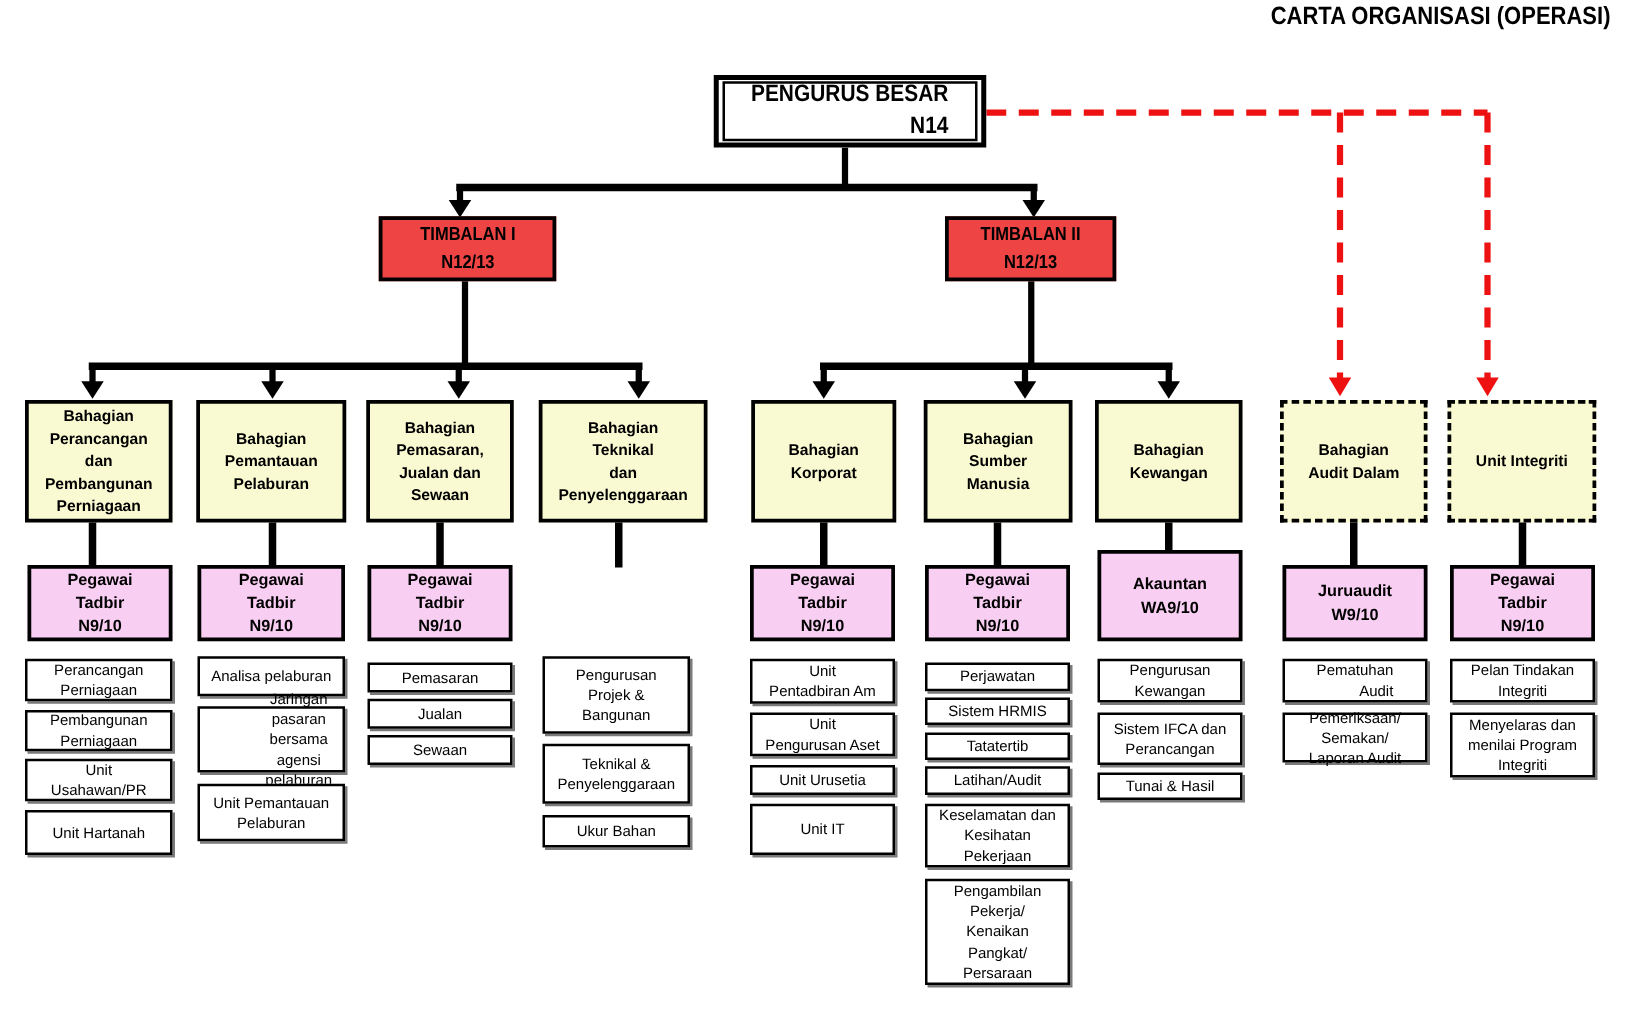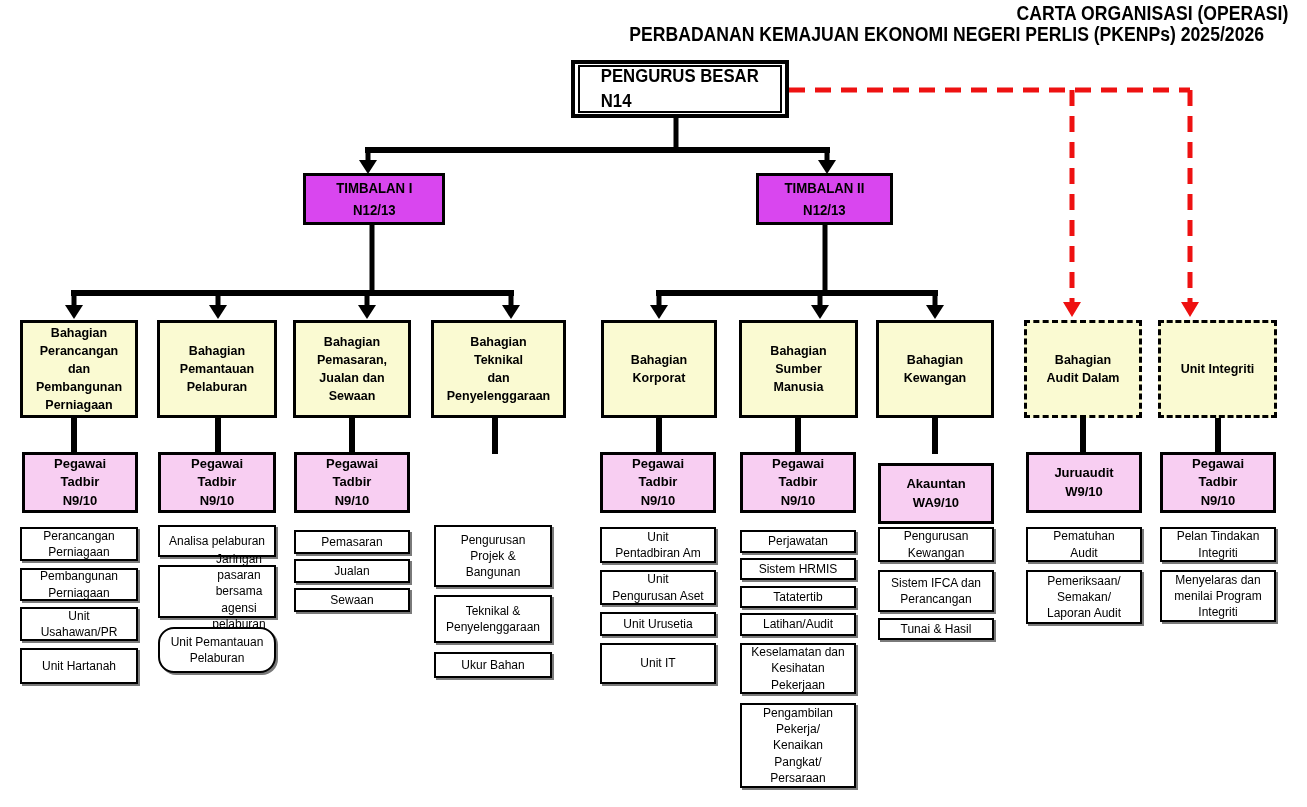--- a/index.html
+++ b/index.html
@@ -13,38 +13,37 @@
   }
   .cond{display:inline-block;transform:scaleX(0.88);transform-origin:center;white-space:pre-line;}
   svg.wires{position:absolute;left:0;top:0;z-index:1;}
   .box{
     position:absolute;z-index:2;display:flex;align-items:center;justify-content:center;
     text-align:center;white-space:pre-line;box-sizing:border-box;background:#fff;
   }
   .pengurus{border:4px solid #000;padding:3px;font-weight:bold;}
   .pengurus .inner{
     border:2px solid #000;width:100%;height:100%;display:flex;align-items:center;
-    justify-content:center;font-size:19px;line-height:1.3;text-align:left;
-  }
-  .deputy{background:#d946ef;border:3px solid #000;font-weight:bold;font-size:15px;line-height:1.5;}
+    justify-content:center;font-size:19px;line-height:1.3;text-align:right;
+  }
+  .deputy{background:#ef4444;border:3px solid #000;font-weight:bold;font-size:15px;line-height:1.5;}
   .division{background:#FAFAD2;border:3px solid #000;font-weight:bold;font-size:12.5px;line-height:1.45;}
   .division.dashedb{border:3px dashed #000;}
   .officer{background:#F8CEF2;border:3px solid #000;font-weight:bold;font-size:13px;line-height:1.4;}
   .unit{
     background:#fff;border:2px solid #000;font-size:12px;line-height:1.35;
     box-shadow:2px 2px 0 #7a7a7a;
   }
 </style>
 </head>
 <body>
 
 <div id="stage">
 
   <div class="title" style="top:3px;"><span class="cond">CARTA ORGANISASI (OPERASI)</span></div>
-  <div class="title" style="top:24px;"><span class="cond">PERBADANAN KEMAJUAN EKONOMI NEGERI PERLIS (PKENPs) 2025/2026</span></div>
 
   <svg class="wires" width="1307" height="807" viewBox="0 0 1307 807">
 
     <g stroke="#000000" stroke-width="5" fill="none">
       <path d="M676,118 V150"></path>
       <path d="M365,150 H830" stroke-width="6"></path>
       <path d="M368,150 V162"></path>
       <path d="M827,150 V162"></path>
       <path d="M372,225 V293"></path>
       <path d="M71,293 H514" stroke-width="6"></path>
@@ -137,41 +136,41 @@
 N9/10</div>
   <div class="box officer" style="left:294px;top:452px;width:116px;height:61px;">Pegawai
 Tadbir
 N9/10</div>
   <div class="box officer" style="left:600px;top:452px;width:116px;height:61px;">Pegawai
 Tadbir
 N9/10</div>
   <div class="box officer" style="left:740px;top:452px;width:116px;height:61px;">Pegawai
 Tadbir
 N9/10</div>
-  <div class="box officer" style="left:878px;top:463px;width:116px;height:61px;">Akauntan
+  <div class="box officer" style="left:878px;top:440px;width:116px;height:73px;">Akauntan
 WA9/10</div>
   <div class="box officer" style="left:1026px;top:452px;width:116px;height:61px;">Juruaudit
 W9/10</div>
   <div class="box officer" style="left:1160px;top:452px;width:116px;height:61px;">Pegawai
 Tadbir
 N9/10</div>
 
   <div class="box unit" style="left:20px;top:527px;width:118px;height:34px;">Perancangan
 Perniagaan</div>
   <div class="box unit" style="left:20px;top:568px;width:118px;height:33px;">Pembangunan
 Perniagaan</div>
   <div class="box unit" style="left:20px;top:607px;width:118px;height:34px;">Unit
 Usahawan/PR</div>
   <div class="box unit" style="left:20px;top:648px;width:118px;height:36px;">Unit Hartanah</div>
 
   <div class="box unit" style="left:158px;top:525px;width:118px;height:32px;">Analisa pelaburan</div>
   <div class="box unit" style="left:158px;top:565px;width:118px;height:53px;padding-left:44px;">Jaringan pasaran
 bersama agensi
 pelaburan</div>
-  <div class="box unit" style="left:158px;top:627px;width:118px;height:46px;border-radius:16px;">Unit Pemantauan
+  <div class="box unit" style="left:158px;top:627px;width:118px;height:46px;">Unit Pemantauan
 Pelaburan</div>
 
   <div class="box unit" style="left:294px;top:530px;width:116px;height:24px;">Pemasaran</div>
   <div class="box unit" style="left:294px;top:559px;width:116px;height:24px;">Jualan</div>
   <div class="box unit" style="left:294px;top:588px;width:116px;height:24px;">Sewaan</div>
 
   <div class="box unit" style="left:434px;top:525px;width:118px;height:62px;">Pengurusan
 Projek &amp;
 Bangunan</div>
   <div class="box unit" style="left:434px;top:595px;width:118px;height:48px;">Teknikal &amp;
@@ -197,23 +196,23 @@
 Kenaikan
 Pangkat/
 Persaraan</div>
 
   <div class="box unit" style="left:878px;top:527px;width:116px;height:35px;">Pengurusan
 Kewangan</div>
   <div class="box unit" style="left:878px;top:570px;width:116px;height:42px;">Sistem IFCA dan
 Perancangan</div>
   <div class="box unit" style="left:878px;top:618px;width:116px;height:22px;">Tunai &amp; Hasil</div>
 
-  <div class="box unit" style="left:1026px;top:527px;width:116px;height:35px;">Pematuhan
+  <div class="box unit" style="left:1026px;top:527px;width:116px;height:35px;text-align:right;">Pematuhan
 Audit</div>
-  <div class="box unit" style="left:1026px;top:570px;width:116px;height:54px;">Pemeriksaan/
+  <div class="box unit" style="left:1026px;top:570px;width:116px;height:40px;">Pemeriksaan/
 Semakan/
 Laporan Audit</div>
 
   <div class="box unit" style="left:1160px;top:527px;width:116px;height:35px;">Pelan Tindakan
 Integriti</div>
   <div class="box unit" style="left:1160px;top:570px;width:116px;height:52px;">Menyelaras dan
 menilai Program
 Integriti</div>
 
 </div>

